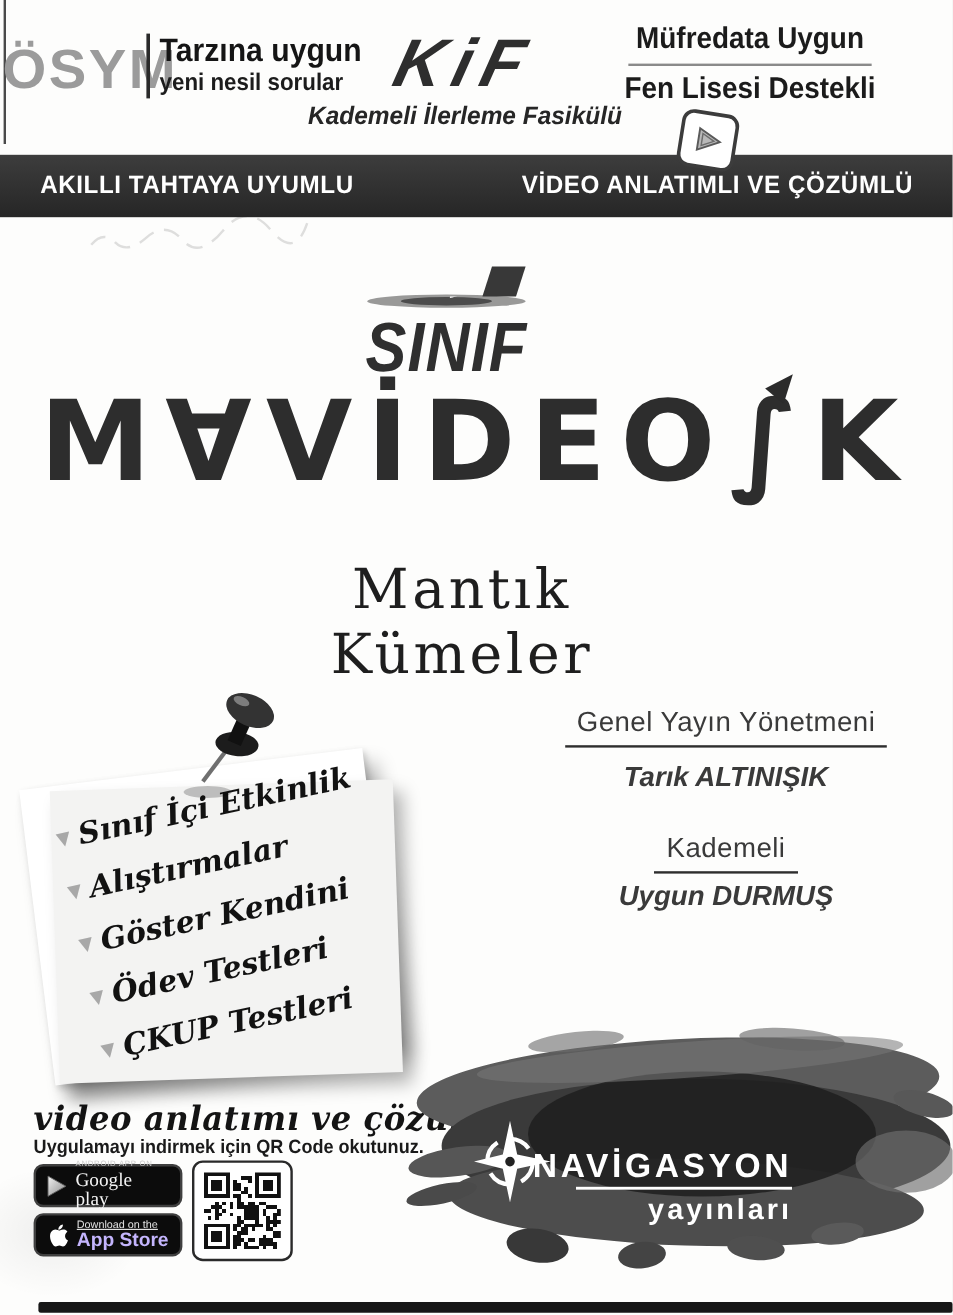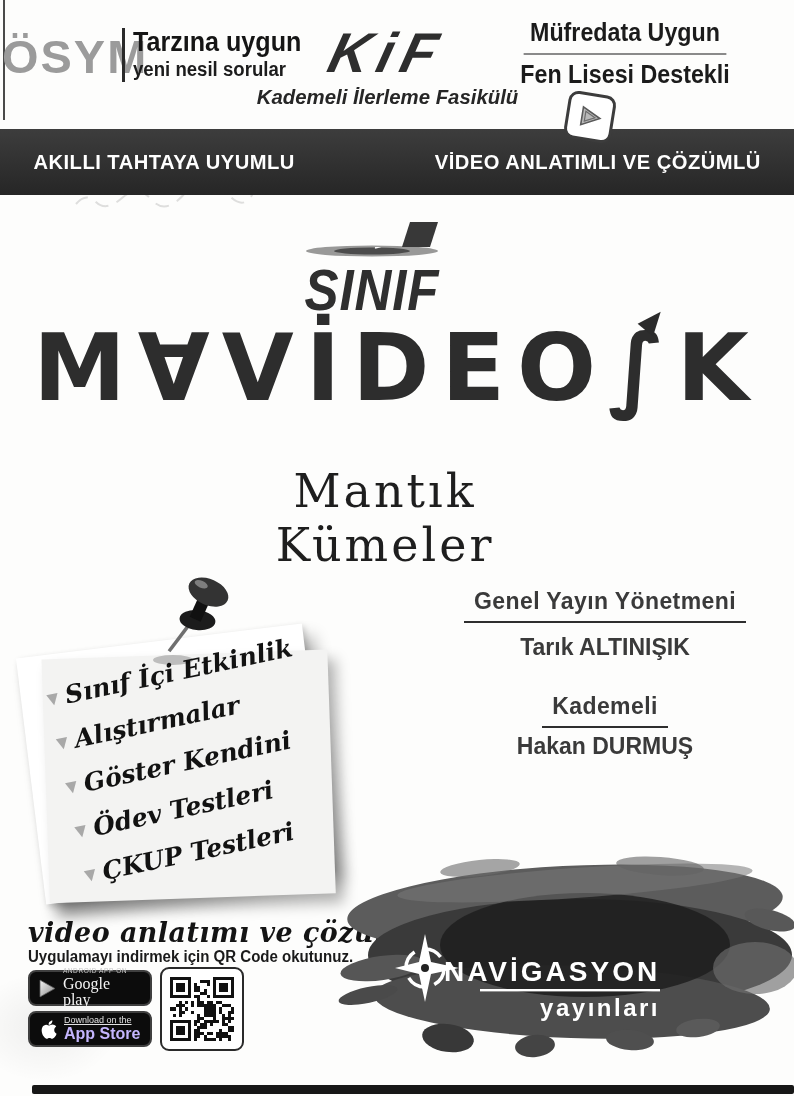--- a/index.html
+++ b/index.html
@@ -25,21 +25,21 @@
   .hdr-right{left:505px;top:18px;width:240px;text-align:center;
              transform:scaleX(.93);transform-origin:center top;}
   .hdr-right .l1{font-size:25px;font-weight:700;color:#1b1b1b;padding-bottom:6px;}
   .hdr-right .rule{border-top:2px solid #8a8a8a;width:218px;margin:0 auto;}
   .hdr-right .l2{font-size:25px;font-weight:700;color:#1b1b1b;padding-top:5px;}
   .play-icon{left:566px;top:93px;width:42px;height:42px;border:3px solid #3c3c3c;
              border-radius:10px;background:#fff;transform:rotate(9deg);z-index:6;
              display:flex;align-items:center;justify-content:center;}
 
   
-  .banner{left:0;top:129px;width:794px;height:66px;
+  .banner{left:0;top:129px;width:794px;height:52px;
           background:linear-gradient(#3d3d3d,#262626);
           display:flex;align-items:center;justify-content:space-between;
           padding:0 26px 0 28px;box-sizing:border-box;z-index:2;}
   .banner span{color:#fff;font-weight:700;font-size:21px;letter-spacing:.5px;
                transform:scaleX(.96);white-space:nowrap;}
   .nine-svg{left:295px;top:112px;z-index:4;}
   .sinif{left:237px;top:256px;width:270px;text-align:center;
          font-style:italic;font-weight:900;font-size:58px;letter-spacing:1px;
          color:#2f2f2f;transform:scaleX(.88);}
   .matematik{left:0;top:318px;width:794px;text-align:center;
@@ -50,23 +50,23 @@
              border-bottom:24px solid #2b2b2b;transform:rotate(40deg);}
   .squiggle{left:72px;top:180px;opacity:.28;}
 
   
   .topics{left:-12px;top:464px;width:794px;text-align:center;
           font-family:"DejaVu Serif",serif;font-size:46px;letter-spacing:3px;
           color:#1e1e1e;line-height:54px;}
 
   
   .credits{left:445px;top:588px;width:320px;text-align:center;color:#3a3a3a;}
-  .credits .lbl{display:inline-block;font-size:23px;font-weight:700;letter-spacing:.4px;
+  .credits .lbl{display:inline-block;font-size:23px;font-weight:400;letter-spacing:.4px;
                 padding:0 10px 6px;border-bottom:2.5px solid #2e2e2e;}
-  .credits .name{font-size:23px;font-weight:700;margin-top:11px;}
+  .credits .name{font-size:23px;font-weight:700;margin-top:11px;font-style:italic;}
   .credits .lbl2{margin-top:32px;}
   .credits .name2{margin-top:12px;}
   .credits .name3{margin-top:5px;}
 
   
   .note{left:30px;top:640px;width:288px;height:248px;background:#fff;
         transform:rotate(-7deg);z-index:2;
         box-shadow:10px 14px 16px rgba(0,0,0,.30), 2px 3px 6px rgba(0,0,0,.18);}
   .note:after{content:"";position:absolute;left:14px;top:16px;right:-12px;bottom:-12px;
         background:#f3f3f2;transform:rotate(5deg);z-index:-1;
@@ -168,21 +168,21 @@
 
   <div class="abs topics">
     <div>Mantık</div>
     <div>Kümeler</div>
   </div>
 
   <div class="abs credits">
     <div><span class="lbl">Genel Yayın Yönetmeni</span></div>
     <div class="name">Tarık ALTINIŞIK</div>
     <div><span class="lbl lbl2">Kademeli</span></div>
-    <div class="name name3">Hakan DURMUŞ</div>
+    <div class="name name3">Uygun DURMUŞ</div>
   </div>
 
   <div class="abs note">
     <ul>
       <li><span class="blt">▼</span><span>Sınıf İçi Etkinlik</span></li>
       <li><span class="blt">▼</span><span>Alıştırmalar</span></li>
       <li><span class="blt">▼</span><span>Göster Kendini</span></li>
       <li><span class="blt">▼</span><span>Ödev Testleri</span></li>
       <li><span class="blt">▼</span><span>ÇKUP Testleri</span></li>
     </ul>

